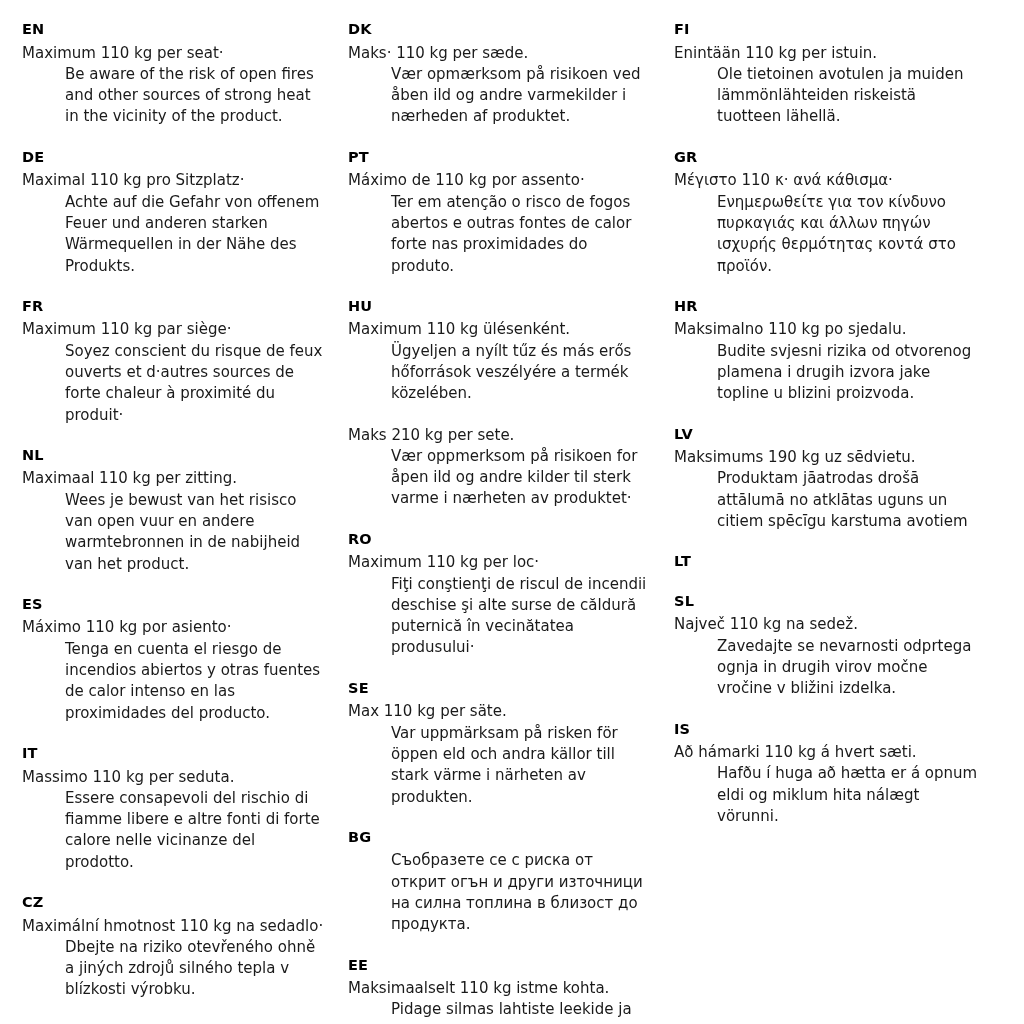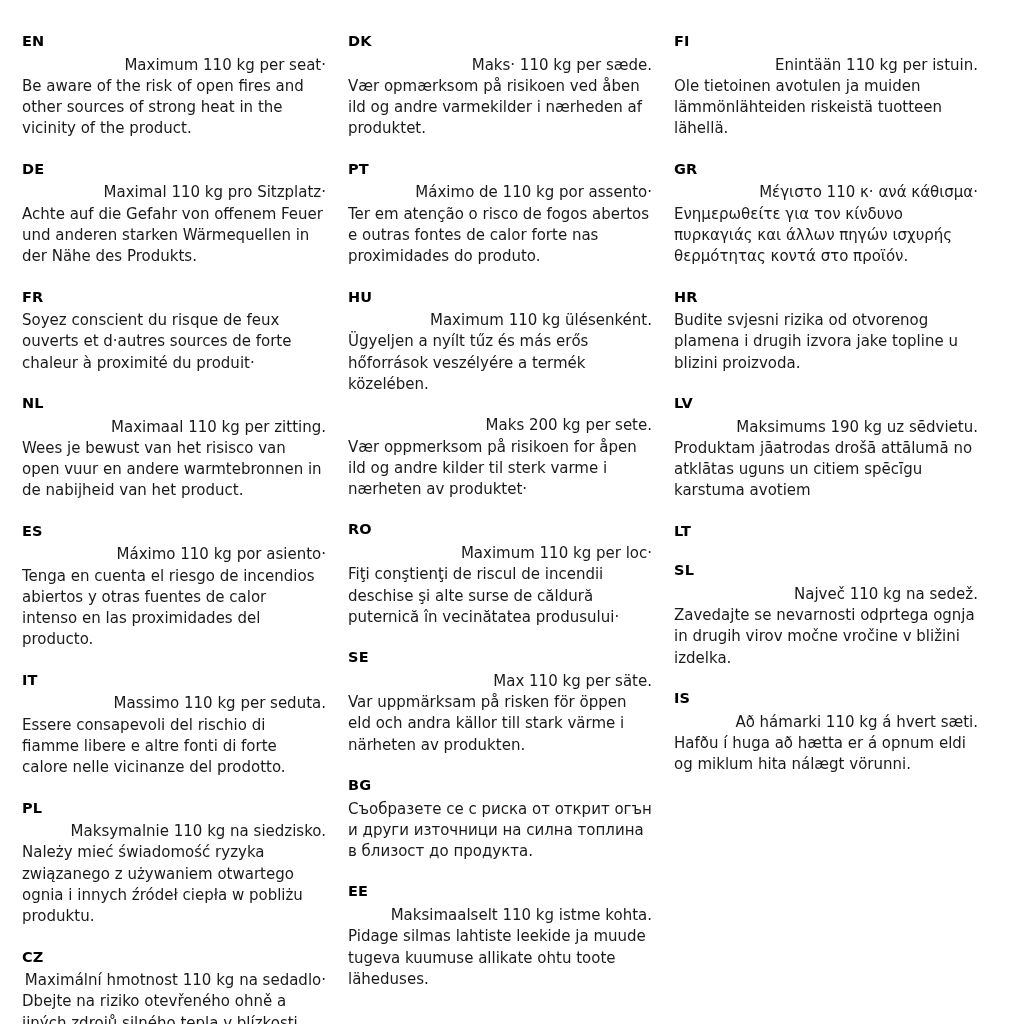--- a/index.html
+++ b/index.html
@@ -11,21 +11,21 @@
     width: 1024px;
     height: 1024px;
     font-family: "DejaVu Sans", "Liberation Sans", sans-serif;
     color: #1a1a1a;
     overflow: hidden;
   }
   .sheet {
     width: 1024px;
     height: 790px;
     box-sizing: border-box;
-    padding: 32px 22px 10px 22px;
+    padding: 20px 22px 10px 22px;
   }
   .columns {
     display: flex;
     flex-direction: row;
     align-items: flex-start;
     gap: 0px;
   }
   .column {
     width: 326px;
     box-sizing: border-box;
@@ -40,27 +40,27 @@
     letter-spacing: 0.2px;
     line-height: 1.35;
     margin-bottom: 3px;
     color: #000000;
   }
   .entry-line {
     font-size: 15px;
     line-height: 1.42;
     color: #1a1a1a;
     font-weight: 400;
-    text-align: right;
   }
   .entry-body {
     font-size: 15px;
     line-height: 1.42;
     color: #1a1a1a;
     font-weight: 400;
+    margin-left: 43px;
   }
 </style>
 </head>
 <body>
 
 <div class="sheet">
   <div class="columns">
 
     <div class="column">
       <div class="entry">
@@ -68,41 +68,37 @@
         <div class="entry-line">Maximum 110 kg per seat·</div>
         <div class="entry-body">Be aware of the risk of open fires and other sources of strong heat in the vicinity of the product.</div>
       </div>
       <div class="entry">
         <div class="entry-code">DE</div>
         <div class="entry-line">Maximal 110 kg pro Sitzplatz·</div>
         <div class="entry-body">Achte auf die Gefahr von offenem Feuer und anderen starken Wärmequellen in der Nähe des Produkts.</div>
       </div>
       <div class="entry">
         <div class="entry-code">FR</div>
+        <div class="entry-line">Maximum 110 kg par siège·</div>
         <div class="entry-body">Soyez conscient du risque de feux ouverts et d·autres sources de forte chaleur à proximité du produit·</div>
       </div>
       <div class="entry">
         <div class="entry-code">NL</div>
         <div class="entry-line">Maximaal 110 kg per zitting.</div>
         <div class="entry-body">Wees je bewust van het risisco van open vuur en andere warmtebronnen in de nabijheid van het product.</div>
       </div>
       <div class="entry">
         <div class="entry-code">ES</div>
         <div class="entry-line">Máximo 110 kg por asiento·</div>
         <div class="entry-body">Tenga en cuenta el riesgo de incendios abiertos y otras fuentes de calor intenso en las proximidades del producto.</div>
       </div>
       <div class="entry">
         <div class="entry-code">IT</div>
         <div class="entry-line">Massimo 110 kg per seduta.</div>
         <div class="entry-body">Essere consapevoli del rischio di fiamme libere e altre fonti di forte calore nelle vicinanze del prodotto.</div>
-      </div>
-      <div class="entry">
-        <div class="entry-code">PL</div>
-        <div class="entry-line">Maksymalnie 110 kg na siedzisko.</div>
-        <div class="entry-body">Należy mieć świadomość ryzyka związanego z używaniem otwartego ognia i innych źródeł ciepła w pobliżu produktu.</div>
       </div>
       <div class="entry">
         <div class="entry-code">CZ</div>
         <div class="entry-line">Maximální hmotnost 110 kg na sedadlo·</div>
         <div class="entry-body">Dbejte na riziko otevřeného ohně a jiných zdrojů silného tepla v blízkosti výrobku.</div>
       </div>
     </div>
 
     <div class="column">
       <div class="entry">
@@ -114,21 +110,21 @@
         <div class="entry-code">PT</div>
         <div class="entry-line">Máximo de 110 kg por assento·</div>
         <div class="entry-body">Ter em atenção o risco de fogos abertos e outras fontes de calor forte nas proximidades do produto.</div>
       </div>
       <div class="entry">
         <div class="entry-code">HU</div>
         <div class="entry-line">Maximum 110 kg ülésenként.</div>
         <div class="entry-body">Ügyeljen a nyílt tűz és más erős hőforrások veszélyére a termék közelében.</div>
       </div>
       <div class="entry">
-        <div class="entry-line">Maks 200 kg per sete.</div>
+        <div class="entry-line">Maks 210 kg per sete.</div>
         <div class="entry-body">Vær oppmerksom på risikoen for åpen ild og andre kilder til sterk varme i nærheten av produktet·</div>
       </div>
       <div class="entry">
         <div class="entry-code">RO</div>
         <div class="entry-line">Maximum 110 kg per loc·</div>
         <div class="entry-body">Fiţi conştienţi de riscul de incendii deschise şi alte surse de căldură puternică în vecinătatea produsului·</div>
       </div>
       <div class="entry">
         <div class="entry-code">SE</div>
         <div class="entry-line">Max 110 kg per säte.</div>
@@ -151,20 +147,21 @@
         <div class="entry-line">Enintään 110 kg per istuin.</div>
         <div class="entry-body">Ole tietoinen avotulen ja muiden lämmönlähteiden riskeistä tuotteen lähellä.</div>
       </div>
       <div class="entry">
         <div class="entry-code">GR</div>
         <div class="entry-line">Μέγιστο 110 κ· ανά κάθισμα·</div>
         <div class="entry-body"> Ενημερωθείτε για τον κίνδυνο πυρκαγιάς και άλλων πηγών ισχυρής θερμότητας κοντά στο προϊόν.</div>
       </div>
       <div class="entry">
         <div class="entry-code">HR</div>
+        <div class="entry-line">Maksimalno 110 kg po sjedalu.</div>
         <div class="entry-body">Budite svjesni rizika od otvorenog plamena i drugih izvora jake topline u blizini proizvoda.</div>
       </div>
       <div class="entry">
         <div class="entry-code">LV</div>
         <div class="entry-line">Maksimums 190 kg uz sēdvietu.</div>
         <div class="entry-body">Produktam jāatrodas drošā attālumā no atklātas uguns un citiem spēcīgu karstuma avotiem</div>
       </div>
       <div class="entry">
         <div class="entry-code">LT</div>
       </div>

